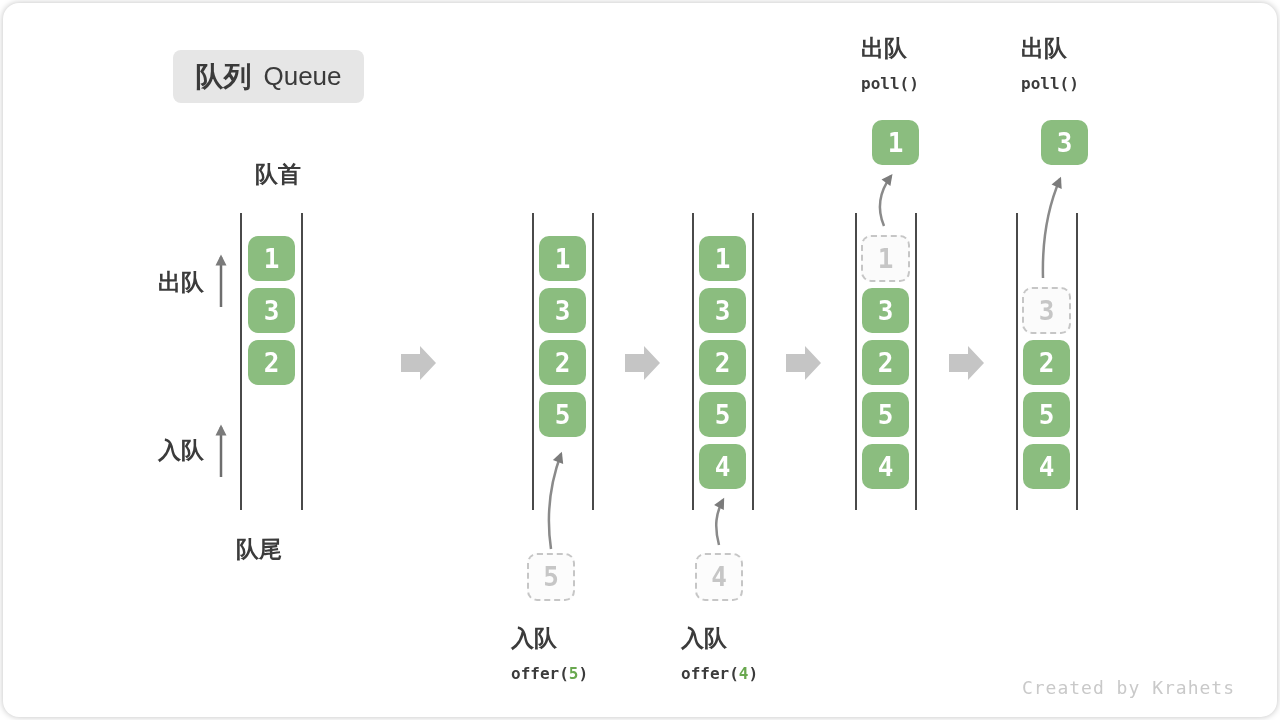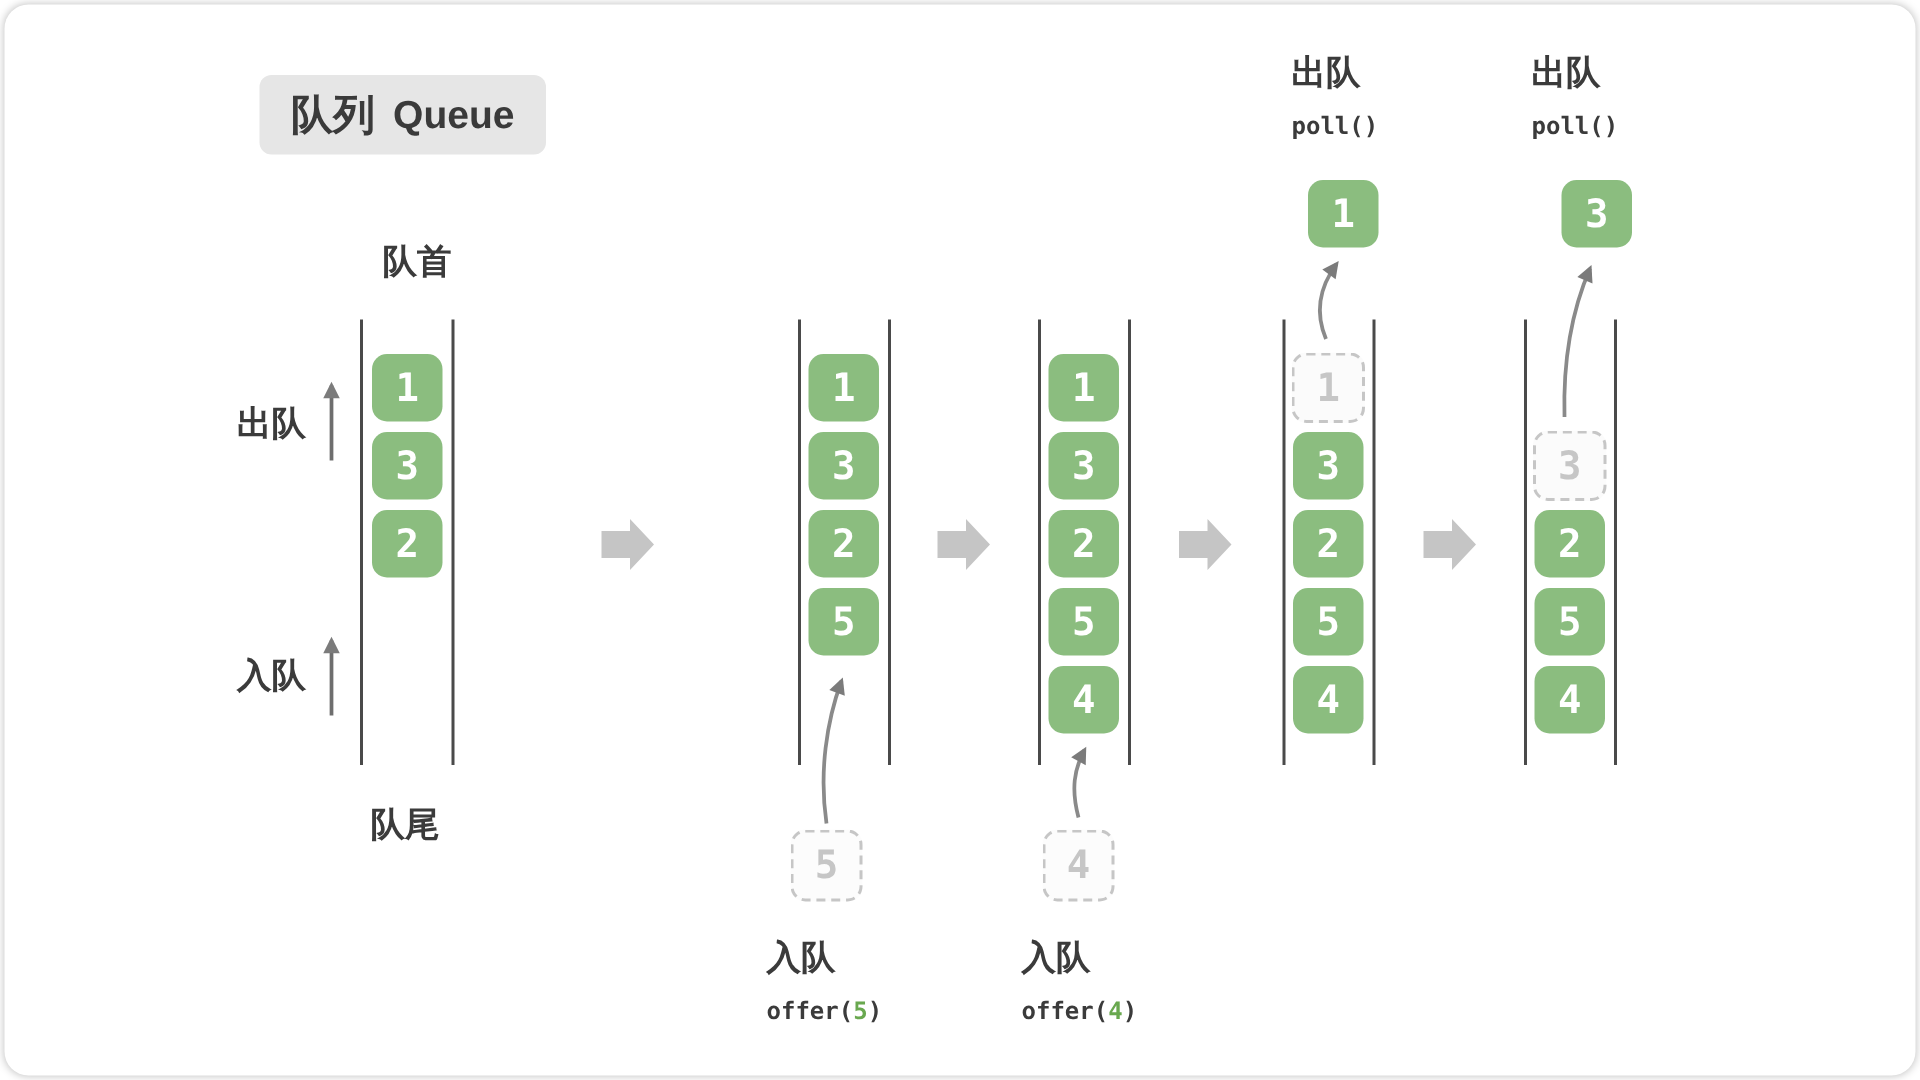--- a/index.html
+++ b/index.html
@@ -13,21 +13,21 @@
     box-shadow: 0 0 6px rgba(0,0,0,0.25);
   }
   
   .badge {
     position: absolute; left: 170px; top: 47px; width: 191px; height: 53px;
     background: #e6e6e6; border-radius: 8px;
     display: flex; align-items: center; justify-content: center;
     color: #3a3a3a; white-space: nowrap;
   }
   .badge .zh { font-size: 28px; font-weight: 700; }
-  .badge .en { font-size: 26px; font-weight: 700; margin-left: 12px; }
+  .badge .en { font-size: 26px; font-weight: 400; margin-left: 12px; }
   
   .lbl {
     position: absolute; font-size: 23px; font-weight: 700; color: #3b3b3b;
     white-space: nowrap;
   }
   
   .rail {
     position: absolute; width: 2px; top: 210px; height: 297px; background: #4a4a4a;
   }
   
@@ -68,21 +68,21 @@
 <body>
 
 <div class="card">
 
   <div class="badge">
     <span class="zh">队列</span>
     <span class="en">Queue</span>
   </div>
 
   <div class="lbl" style="left:252px; top:156px;">队首</div>
-  <div class="lbl" style="left:244px; top:531px;">队尾</div>
+  <div class="lbl" style="left:233px; top:531px;">队尾</div>
   <div class="lbl" style="left:155px; top:264px;">出队</div>
   <div class="lbl" style="left:155px; top:432px;">入队</div>
 
   <svg class="overlay" width="1280" height="720" viewBox="0 0 1280 720">
     <defs>
       <marker id="arw" markerUnits="userSpaceOnUse" markerWidth="14" markerHeight="14" refX="10" refY="7" orient="auto">
         <path d="M1.5,1.5 L12.5,7 L1.5,12.5 Z" fill="#7b7b7b"></path>
       </marker>
     </defs>
 
@@ -171,14 +171,15 @@
 
   <div class="op-foot" style="left:508px; top:620px;">
     <div class="op-zh">入队</div>
     <div class="op-code"><span>offer(</span><span class="arg">5</span><span>)</span></div>
   </div>
   <div class="op-foot" style="left:678px; top:620px;">
     <div class="op-zh">入队</div>
     <div class="op-code"><span>offer(</span><span class="arg">4</span><span>)</span></div>
   </div>
 
+  <div class="watermark">Created by Krahets</div>
 
 </div>
 
 </body></html>

